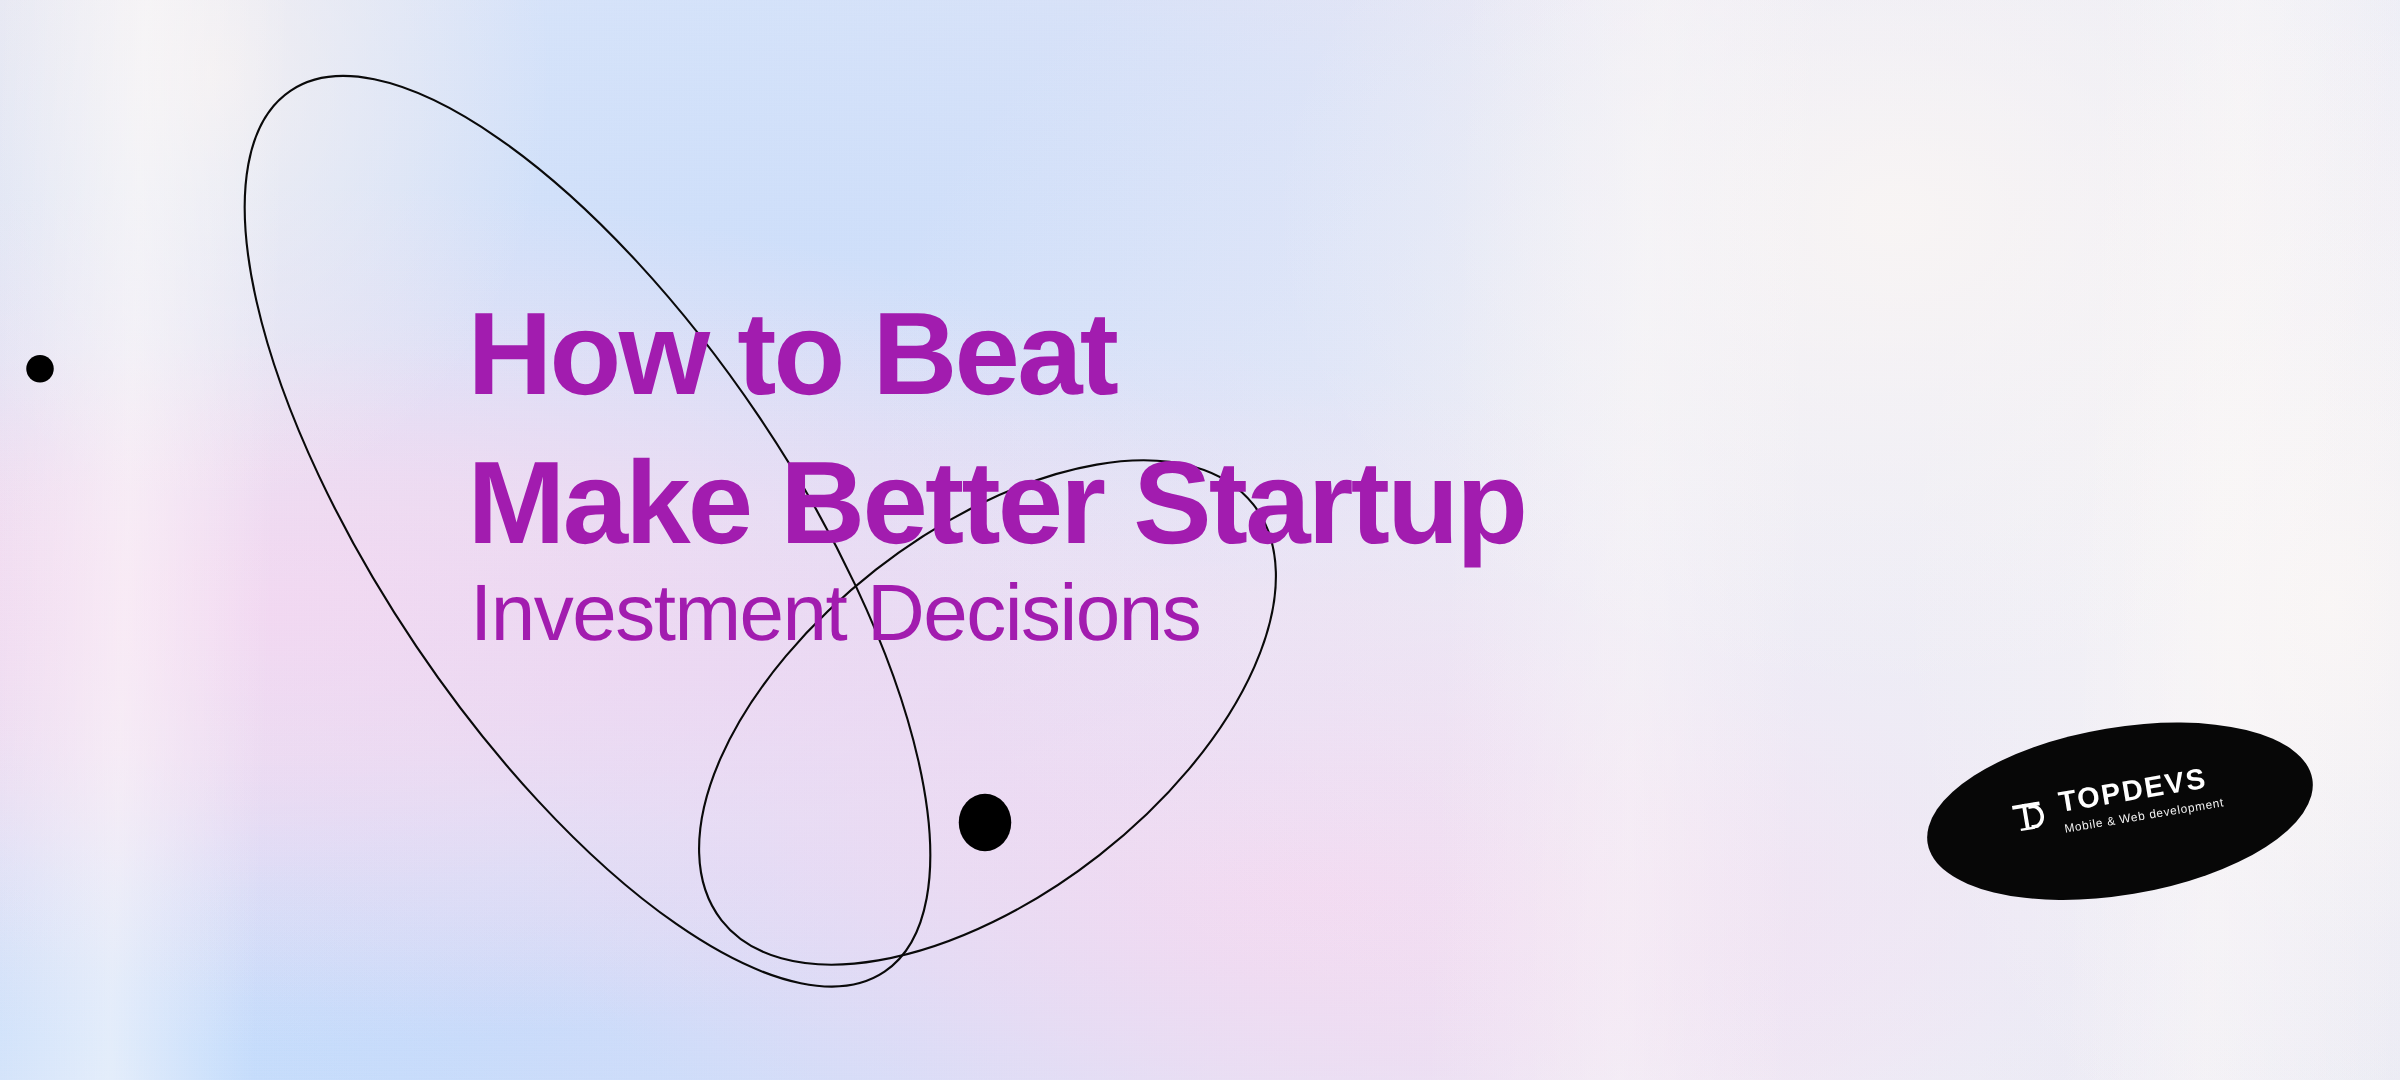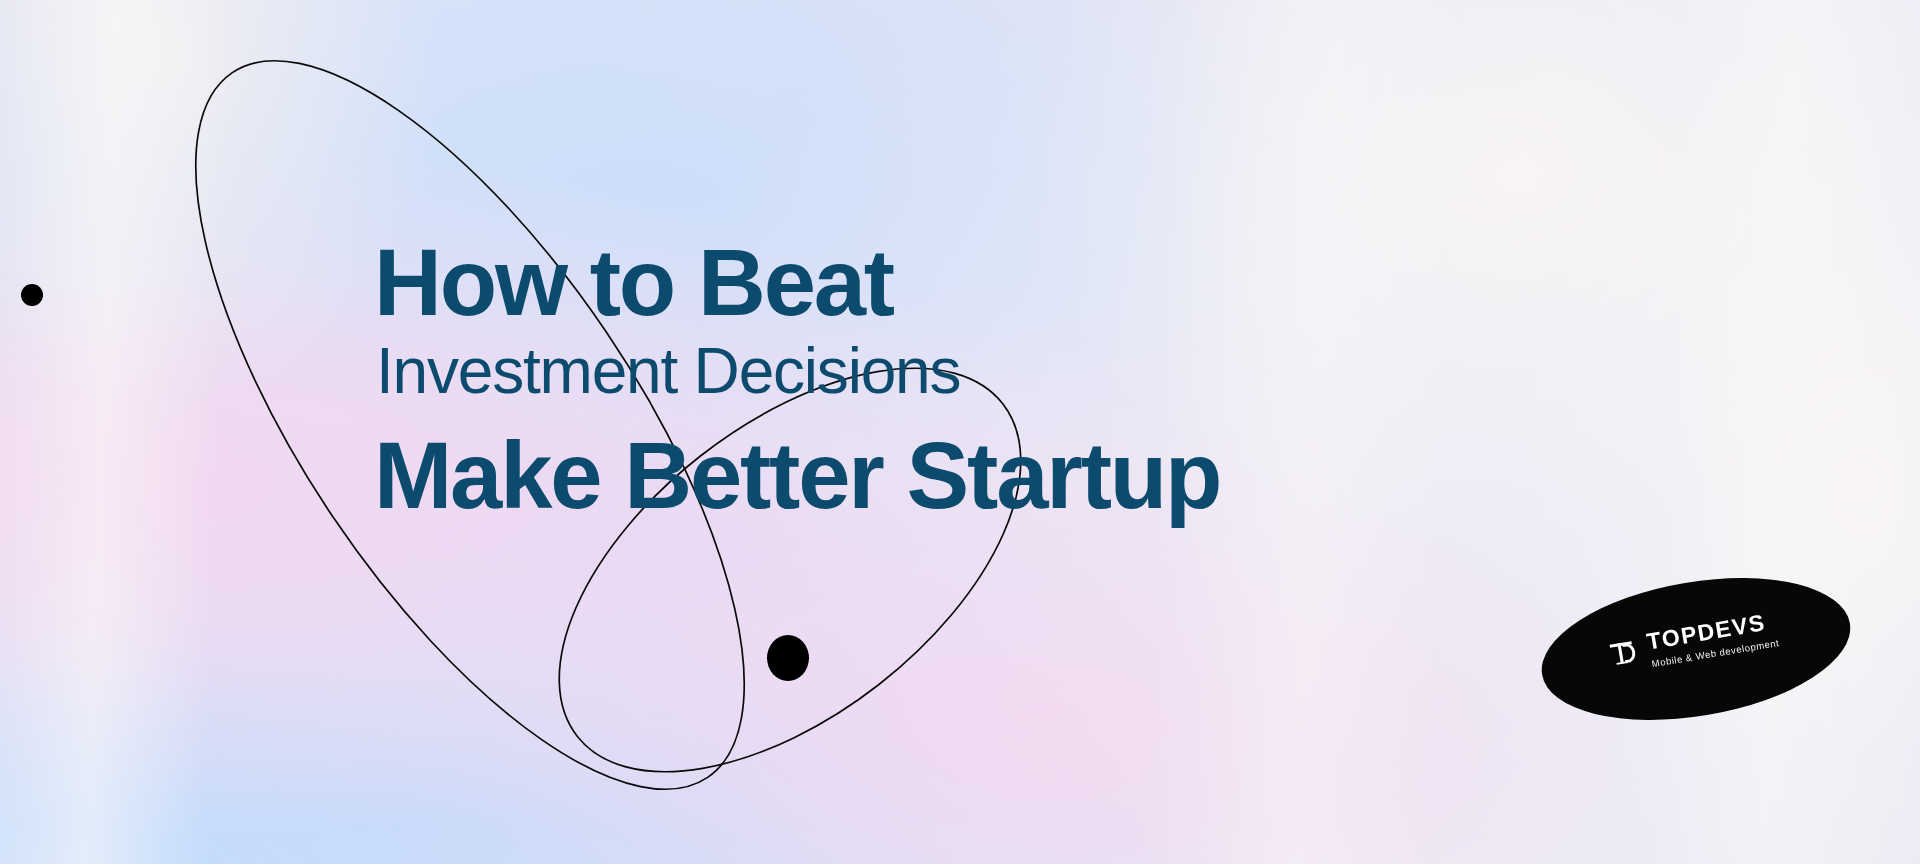--- a/index.html
+++ b/index.html
@@ -158,21 +158,21 @@
     position: absolute;
     left: 374px;
     top: 236px;
     width: 1200px;
     color: #000000;
     z-index: 4;
   }
 
   .line {
     white-space: nowrap;
-    color: #0c4a6e;
+    color: #a21caf;
   }
 
   .line-strong {
     font-size: 94px;
     font-weight: 700;
     letter-spacing: -2.2px;
     line-height: 0.99;
   }
 
   .line-light {
@@ -266,22 +266,22 @@
 
   <svg id="orbits" viewBox="0 0 1920 864">
     <ellipse cx="470" cy="425" rx="165" ry="425" transform="rotate(-34 470 425)" fill="none" stroke="#0a0a0a" stroke-width="1.7"></ellipse>
     <ellipse cx="790" cy="570" rx="145" ry="270" transform="rotate(52 790 570)" fill="none" stroke="#0a0a0a" stroke-width="1.7"></ellipse>
     <circle cx="32" cy="295" r="11" fill="#000000"></circle>
     <ellipse cx="788" cy="658" rx="21" ry="23" fill="#000000"></ellipse>
   </svg>
 
   <div class="headline">
     <div class="line line-strong ln1">How to Beat</div>
+    <div class="line line-strong ln3">Make Better Startup</div>
     <div class="line line-light ln4">Investment Decisions</div>
-    <div class="line line-strong ln3">Make Better Startup</div>
   </div>
 
   <div id="logo-badge">
     <div class="badge-pill"></div>
     <div class="badge-content">
 
       <svg class="mono-mark" viewBox="0 0 40 40">
 
         <rect x="3" y="8" width="26" height="3.6" fill="#ffffff"></rect>
 

